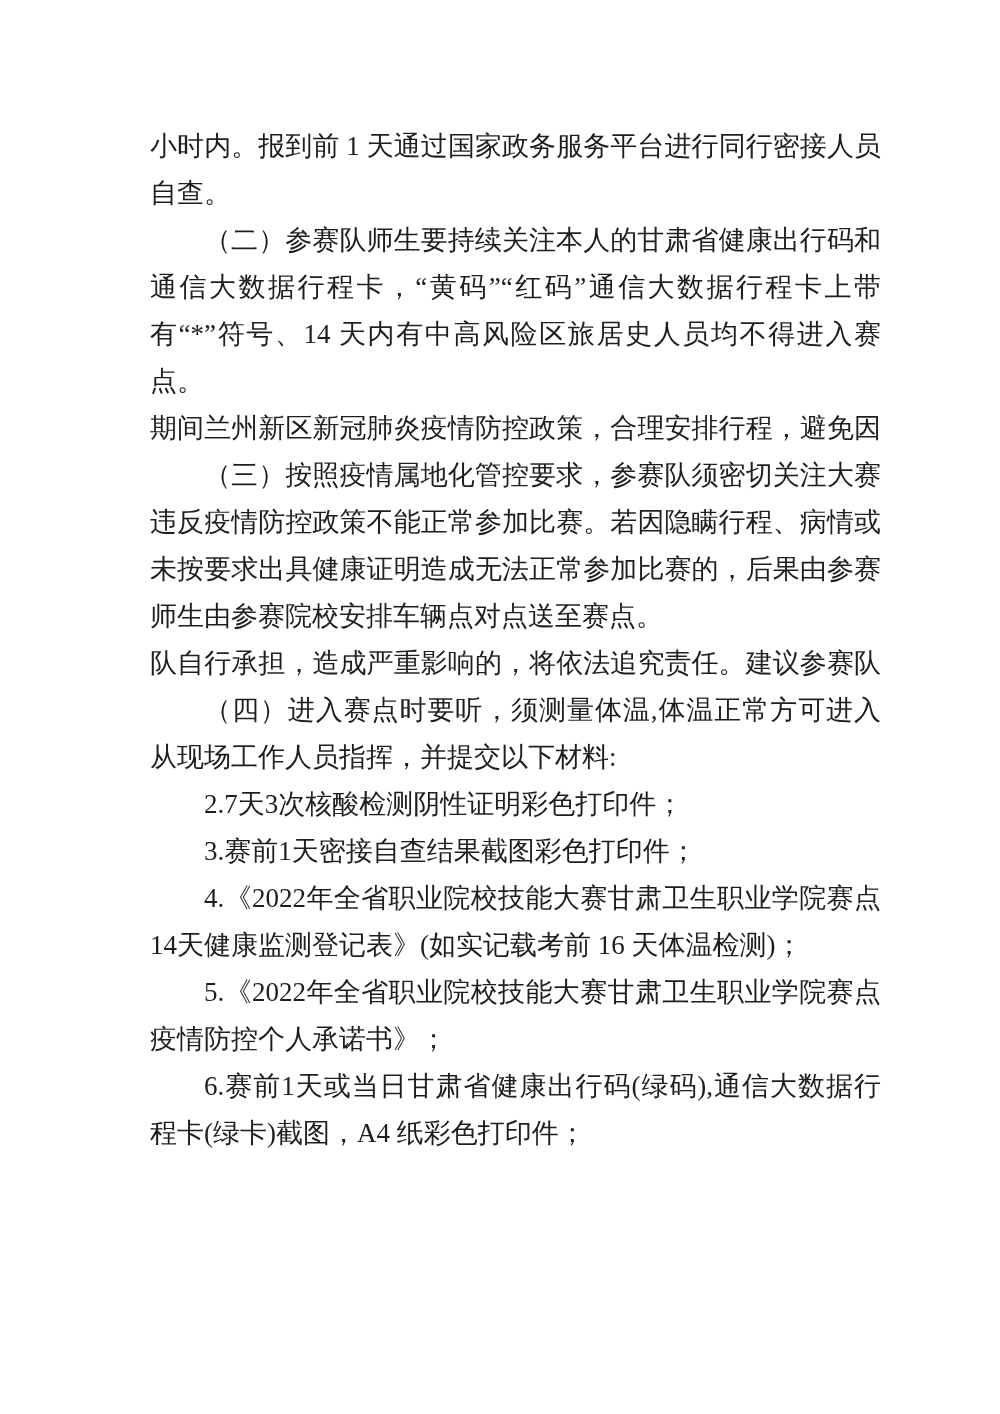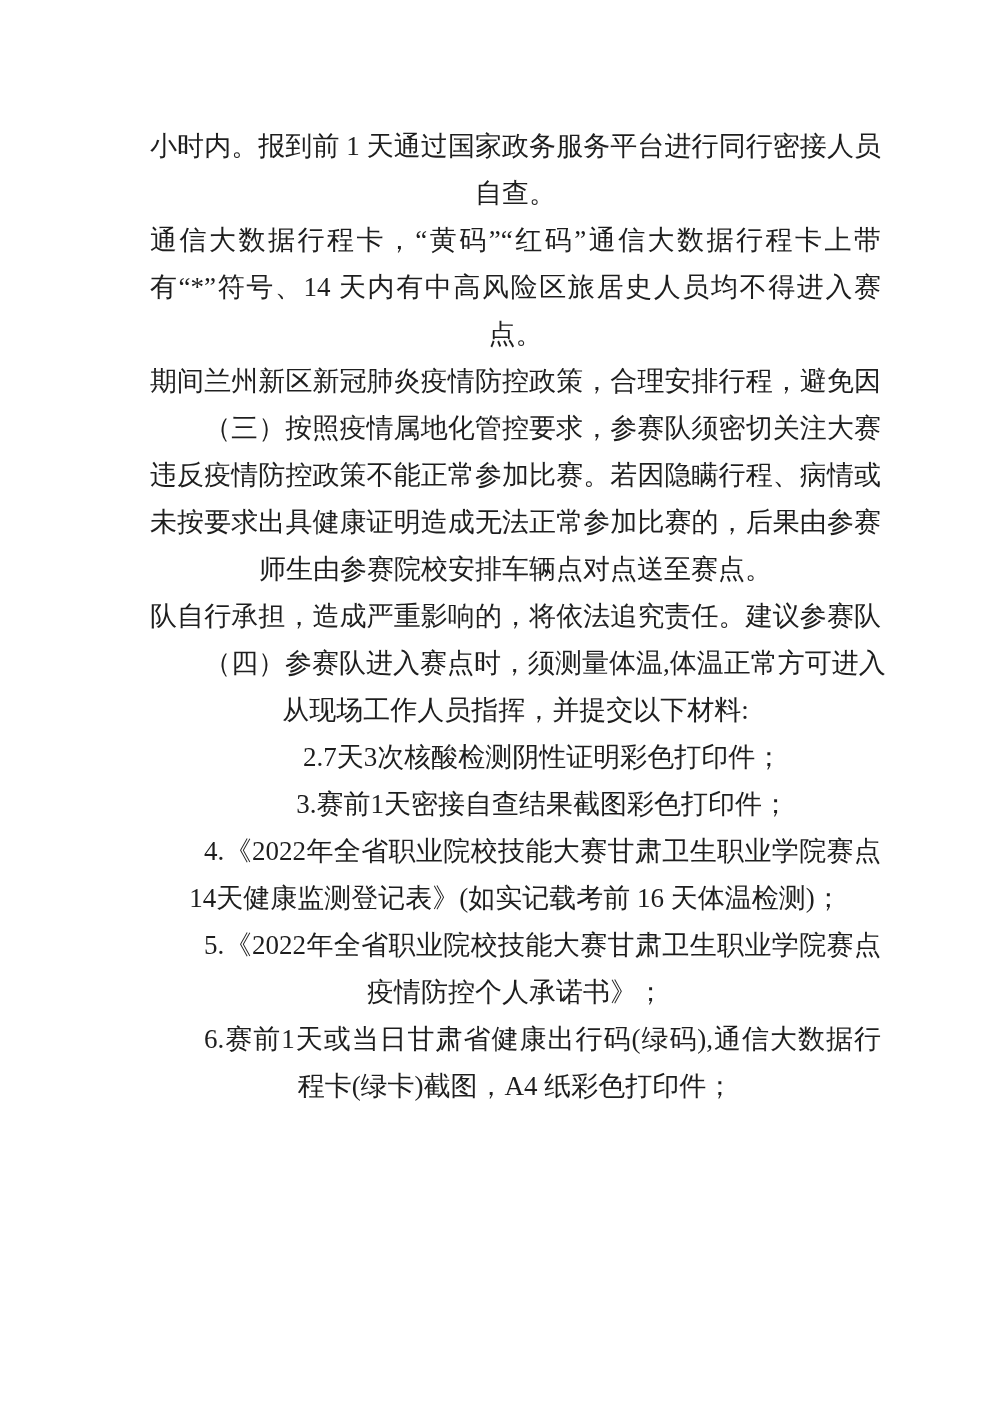--- a/index.html
+++ b/index.html
@@ -20,51 +20,52 @@
     top: 123px;
     width: 731px;
   }
   .line {
     height: 47px;
     line-height: 47px;
     font-size: 27px;
     font-family: "Liberation Serif", "DejaVu Serif", serif;
     color: #1e1e1e;
     white-space: nowrap;
-    text-align: center;
+    text-align: left;
     letter-spacing: 0;
   }
   
   .line.j {
     text-align: justify;
     text-align-last: justify;
     text-justify: inter-character;
   }
   
   .line.ind {
     text-indent: 54px;
   }
 </style>
 </head>
 <body>
 
 <div class="page">
   <div class="textblock" style="color: rgb(30, 30, 30);">
       <div class="line j">小时内。报到前 1 天通过国家政务服务平台进行同行密接人员</div>
       <div class="line">自查。</div>
+      <div class="line j ind">（二）参赛队师生要持续关注本人的甘肃省健康出行码和</div>
       <div class="line j">通信大数据行程卡，“黄码”“红码”通信大数据行程卡上带</div>
       <div class="line j">有“*”符号、14 天内有中高风险区旅居史人员均不得进入赛</div>
       <div class="line">点。</div>
       <div class="line j">期间兰州新区新冠肺炎疫情防控政策，合理安排行程，避免因</div>
       <div class="line j ind">（三）按照疫情属地化管控要求，参赛队须密切关注大赛</div>
       <div class="line j">违反疫情防控政策不能正常参加比赛。若因隐瞒行程、病情或</div>
       <div class="line j">未按要求出具健康证明造成无法正常参加比赛的，后果由参赛</div>
       <div class="line">师生由参赛院校安排车辆点对点送至赛点。</div>
       <div class="line j">队自行承担，造成严重影响的，将依法追究责任。建议参赛队</div>
-      <div class="line j ind">（四）参赛队进入赛点时，须测量体温,体温正常方可进入</div>
+      <div class="line j ind">（四）进入赛点时要听，须测量体温,体温正常方可进入</div>
       <div class="line">从现场工作人员指挥，并提交以下材料:</div>
       <div class="line ind">2.7天3次核酸检测阴性证明彩色打印件；</div>
       <div class="line ind">3.赛前1天密接自查结果截图彩色打印件；</div>
       <div class="line j ind">4.《2022年全省职业院校技能大赛甘肃卫生职业学院赛点</div>
       <div class="line">14天健康监测登记表》(如实记载考前 16 天体温检测)；</div>
       <div class="line j ind">5.《2022年全省职业院校技能大赛甘肃卫生职业学院赛点</div>
       <div class="line">疫情防控个人承诺书》；</div>
       <div class="line j ind">6.赛前1天或当日甘肃省健康出行码(绿码),通信大数据行</div>
       <div class="line">程卡(绿卡)截图，A4 纸彩色打印件；</div>
     </div>

